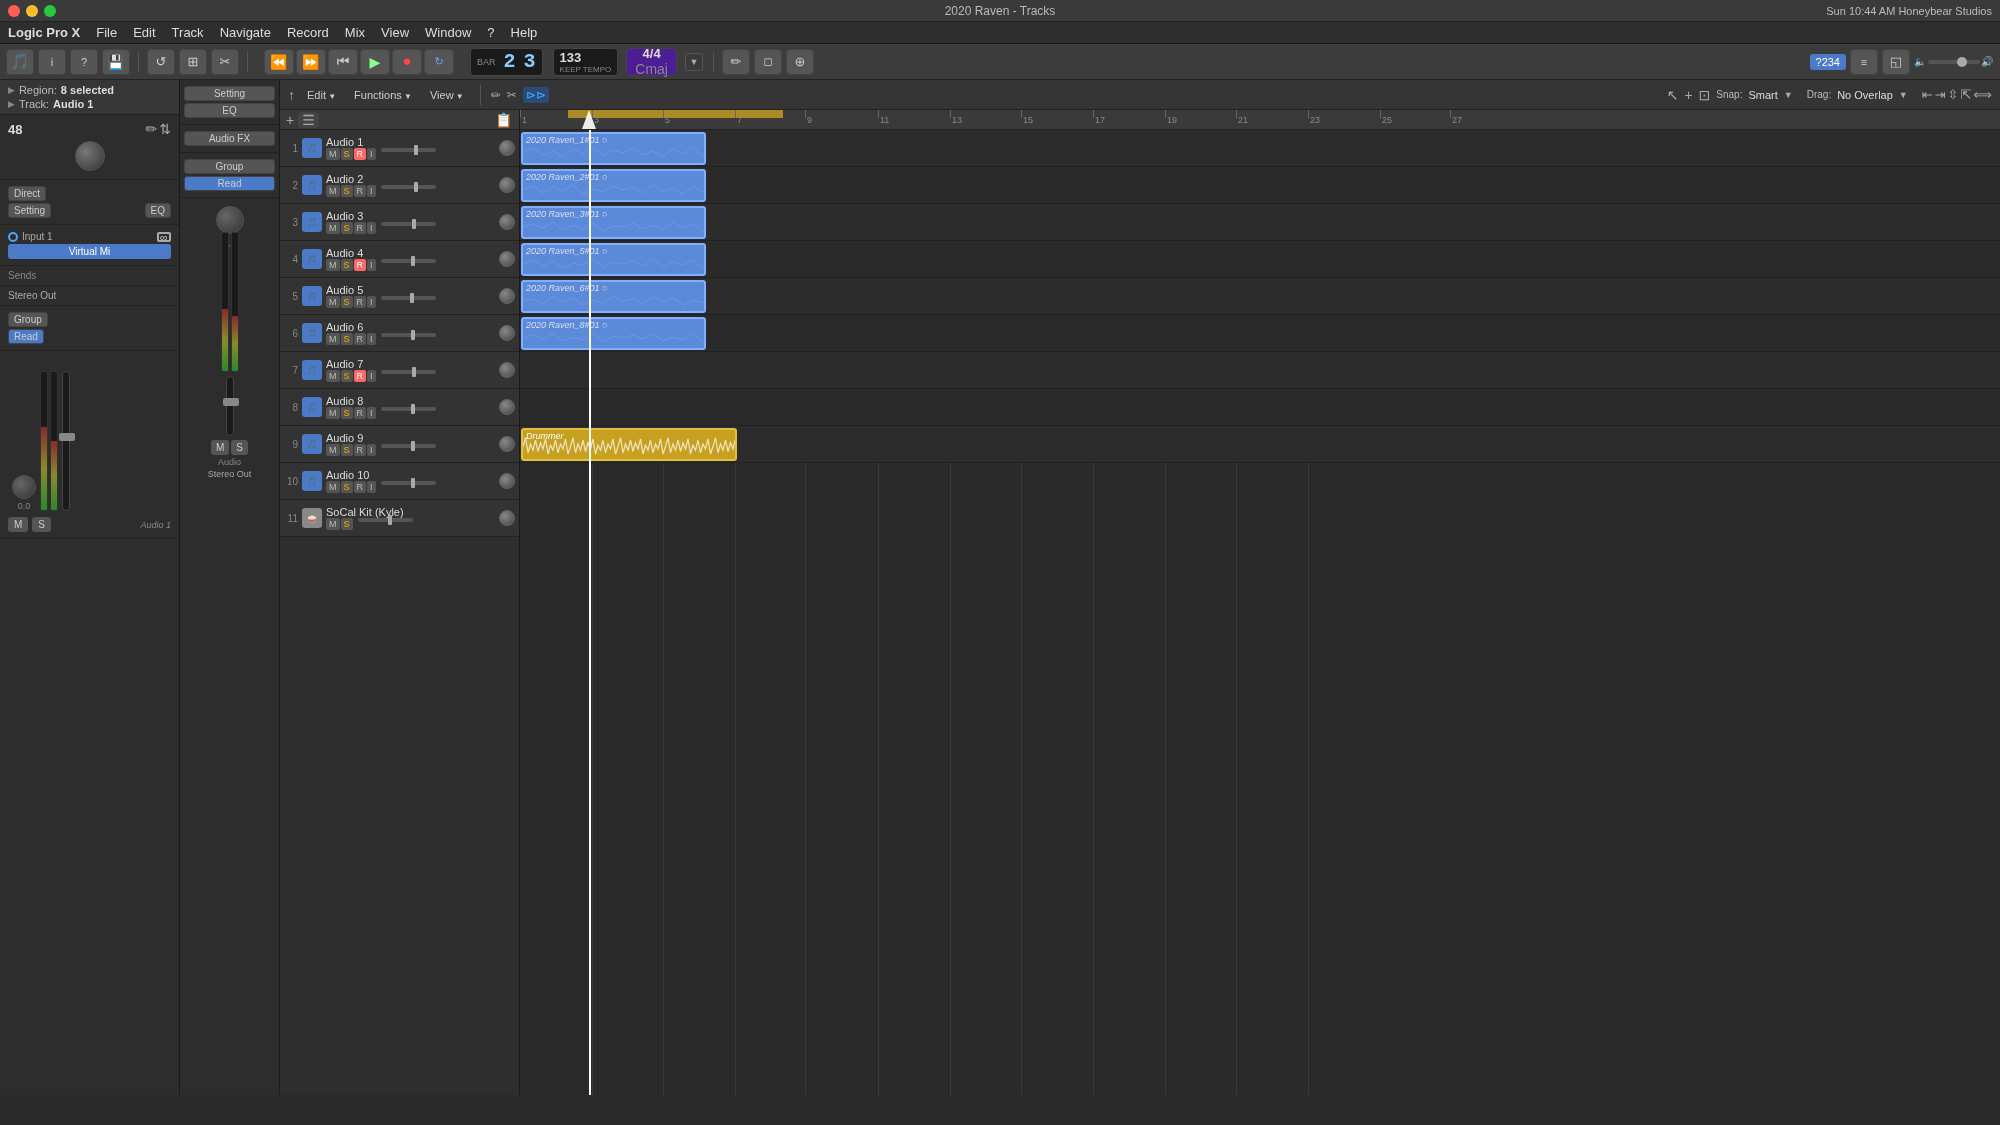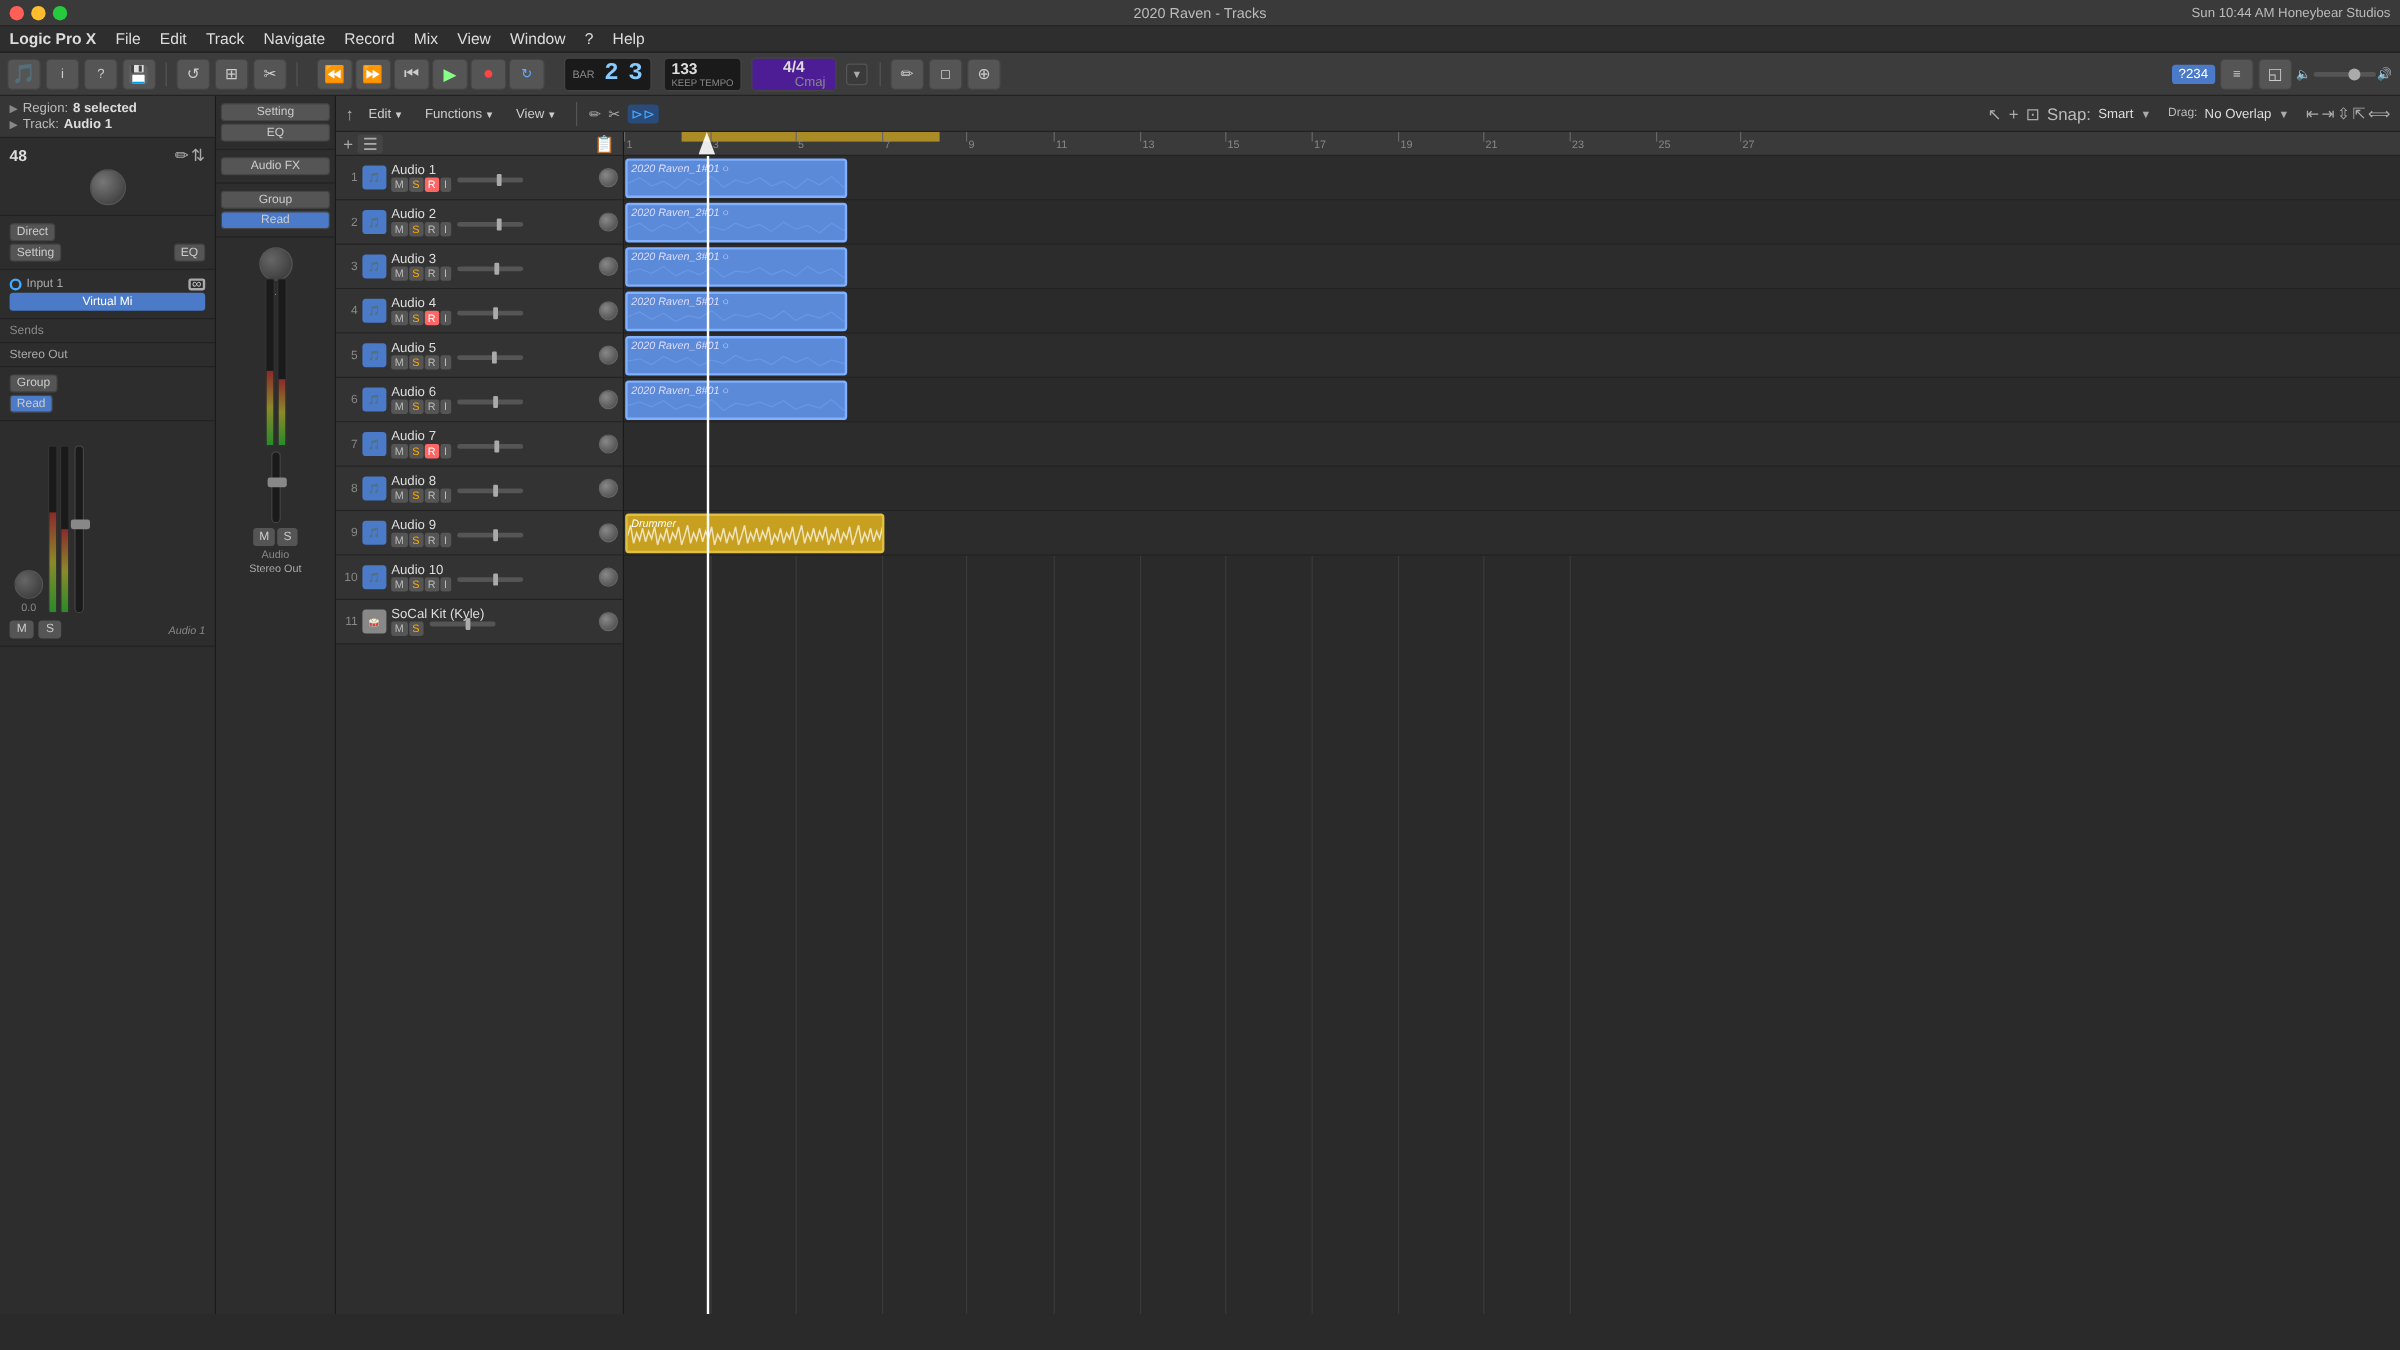--- a/index.html
+++ b/index.html
@@ -544,21 +544,21 @@
     <div class="pos-number">3</div>
   </div>
 
   <div id="tempo-display">
     <div class="tempo-value">133</div>
     <div class="tempo-label">KEEP TEMPO</div>
   </div>
 
   <div style="display:flex; flex-direction:column; align-items:center; background:#4c1d95; border:1px solid #444; border-radius:4px; padding:2px 8px; height:28px; justify-content:center; margin:0 2px;">
     <div style="font-size:13px; font-weight:bold; color:#ddd;">4/4</div>
-    <div style="font-size:11px; color:#888;margin-left:27px;">Cmaj</div>
+    <div style="font-size:14px; color:#888;">Cmaj</div>
   </div>
   <div style="width:18px; height:18px; background:#3a3a3a; border:1px solid #555; border-radius:3px; display:flex;align-items:center;justify-content:center; font-size:9px; color:#aaa; margin:0 2px;">▼</div>
 
   <div class="toolbar-separator"></div>
 
   <div class="toolbar-btn" style="font-size:13px;">✏</div>
   <div class="toolbar-btn" style="font-size:11px;">◻</div>
   <div class="toolbar-btn" style="font-size:13px;">⊕</div>
 
   <div style="margin-left:auto; display:flex; align-items:center; gap:4px;">
@@ -721,21 +721,21 @@
       <div class="toolbar-separator"></div>
       <div style="font-size:12px; cursor:pointer; color:#aaa;">✏</div>
       <div style="font-size:12px; cursor:pointer; color:#aaa;">✂</div>
       <div style="font-size:12px; cursor:pointer; color:#4af; background:#2a4a7a; border-radius:3px; padding:1px 3px;">⊳⊳</div>
 
       <div class="sec-toolbar-right">
 
         <div style="font-size:14px; color:#aaa; cursor:pointer;">↖</div>
         <div style="font-size:14px; color:#aaa; cursor:pointer;">+</div>
         <div style="font-size:14px; color:#aaa; cursor:pointer;">⊡</div>
-        <div style="font-size:14px; color:#bbb;">Snap:</div>
+        <div style="font-size:10px; color:#bbb;">Snap:</div>
         <div style="font-size:11px; color:#ddd; cursor:pointer;">Smart</div>
         <div style="font-size:9px; color:#aaa;">▼</div>
         <div style="font-size:10px; color:#bbb; margin-left:8px;">Drag:</div>
         <div style="font-size:11px; color:#ddd; cursor:pointer;">No Overlap</div>
         <div style="font-size:9px; color:#aaa;">▼</div>
 
         <div style="display:flex; gap:2px; margin-left:8px;">
           <div style="font-size:13px; color:#aaa; cursor:pointer;">⇤</div>
           <div style="font-size:13px; color:#aaa; cursor:pointer;">⇥</div>
           <div style="font-size:13px; color:#aaa; cursor:pointer;">⇳</div>

